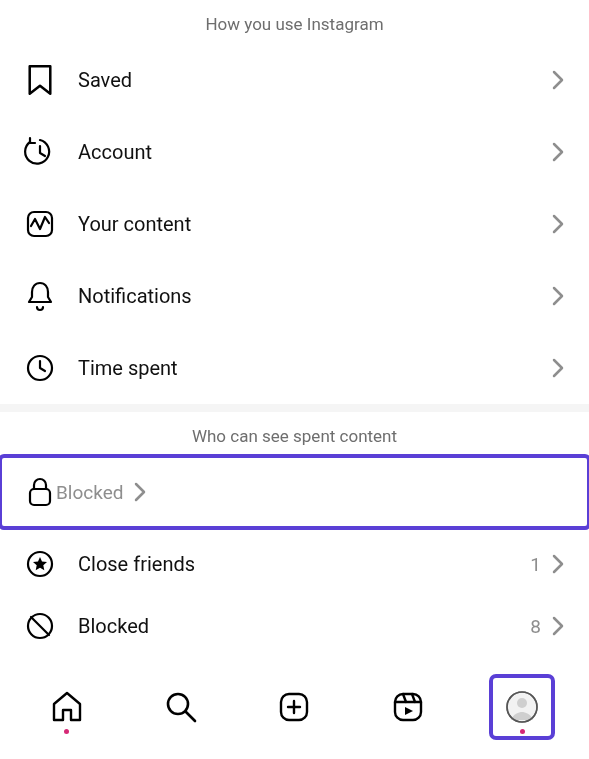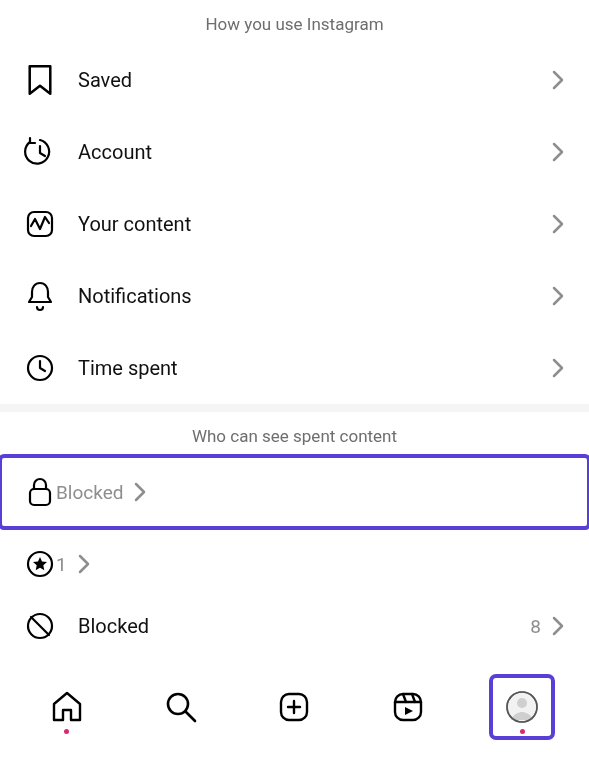--- a/index.html
+++ b/index.html
@@ -211,20 +211,21 @@
     </span>
   </div>
 
   <div class="row">
     <span class="icon">
       <svg width="30" height="30" viewBox="0 0 30 30" fill="none" stroke="#000" stroke-width="2.2" stroke-linecap="round" stroke-linejoin="round">
         <circle cx="15" cy="15" r="12"></circle>
         <path d="M15 8l2 4.5 5 .5-3.7 3.3 1 5-4.3-2.6L10.7 21.3l1-5L8 13l5-.5z" fill="#000" stroke="none"></path>
       </svg>
     </span>
+    <span class="label">Close friends</span>
     <span class="value">1</span>
     <span class="chevron">
       <svg width="12" height="20" viewBox="0 0 12 20" fill="none" stroke="#8e8e8e" stroke-width="2.5" stroke-linecap="round" stroke-linejoin="round">
           <polyline points="2,2 10,10 2,18"></polyline>
         </svg>
     </span>
   </div>
 
   <div class="row cut-row">
     <span class="icon">

